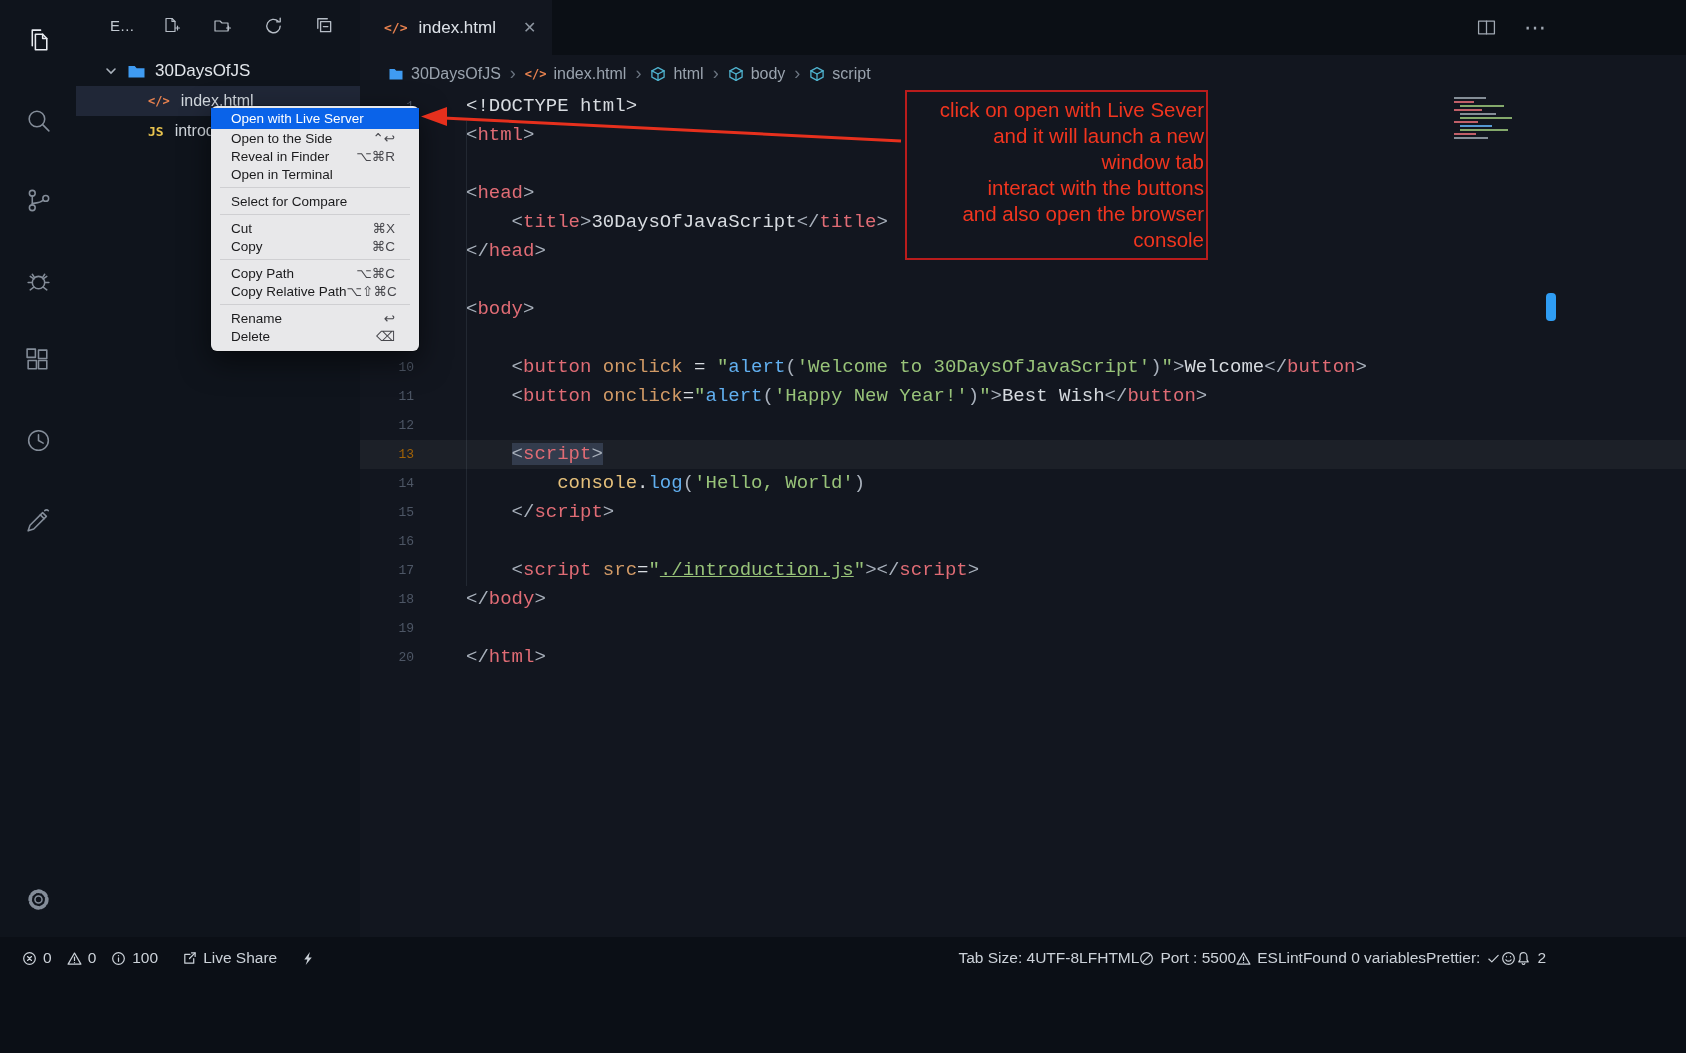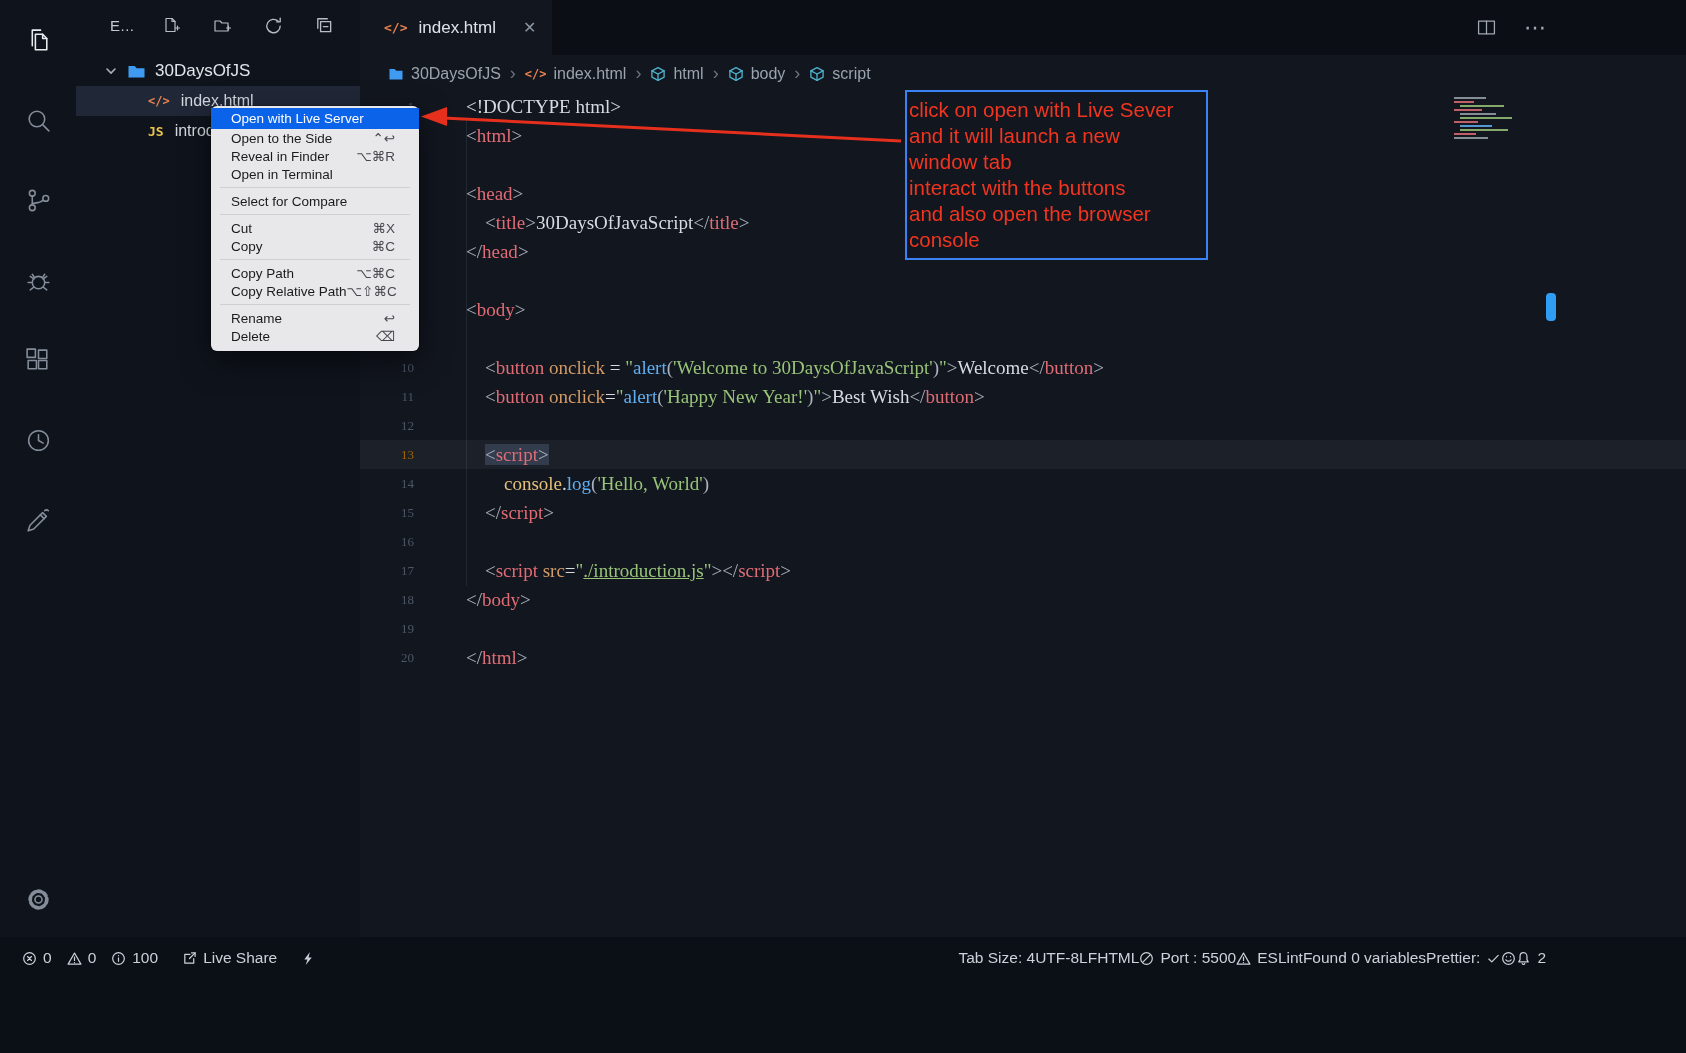--- a/index.html
+++ b/index.html
@@ -40,21 +40,21 @@
   .tab-actions{margin-left:auto;display:flex;align-items:center;gap:28px;padding-right:140px;color:#a0a8b2;}
   .more{font-size:22px;line-height:1;}
   .breadcrumbs{height:37px;display:flex;align-items:center;padding-left:28px;gap:9px;font-size:16px;color:#9aa3ae;background:#12161f;}
   .crumb{display:flex;align-items:center;gap:7px;cursor:pointer;}
   .crumb-sep{color:#6b7480;font-size:18px;}
   .crumb .s-ic svg{width:16px;height:16px;}
   .crumb .file-glyph{font-size:12px;}
 
   .editor{position:relative;height:845px;overflow:hidden;}
   .indent-guide{position:absolute;left:106px;top:29px;width:1px;height:465px;background:rgba(160,170,190,0.12);}
-  .code-row{display:flex;height:29px;line-height:29px;font-family:Liberation Serif, serif;font-size:19px;}
+  .code-row{display:flex;height:29px;line-height:29px;font-family:Liberation Mono, monospace;font-size:19px;}
   .gutter{width:70px;padding-right:16px;text-align:right;color:#4d5665;font-size:13px;flex:none;}
   .code-text{white-space:pre;margin-left:36px;}
   .code-row.current{background:rgba(255,255,255,0.045);}
   .code-row.current .gutter{color:#a16207;}
   .occ{background:#333c4d;}
   .tk-plain{color:#d7dbe0}.tk-punct{color:#a9b1bc}.tk-tag{color:#e06c75}.tk-attr{color:#d19a66}
   .tk-str{color:#98c379}.tk-fn{color:#61afef}.tk-obj{color:#e5c07b}
   .tk-link{color:#98c379;text-decoration:underline;}
   .minimap{position:absolute;left:1092px;top:3px;width:92px;height:50px;}
   .scroll-marker{position:absolute;left:1186px;top:201px;width:10px;height:28px;border-radius:4px;background:#2f9df4;}
@@ -71,21 +71,21 @@
   
   .context-menu{position:absolute;left:211px;top:106px;width:208px;background:#e8e8ea;border-radius:6px;box-shadow:0 10px 30px rgba(0,0,0,.55),0 0 0 1px rgba(0,0,0,.25);padding:2px 0 6px;z-index:50;font-size:13.5px;color:#1b1b1d;}
   .menu-item{display:flex;align-items:center;height:18px;padding:0 24px 0 20px;cursor:pointer;}
   .menu-item .mi-label{flex:1;white-space:nowrap;}
   .mi-key{color:#47474c;white-space:nowrap;}
   .menu-item.highlighted{background:#0a63e9;color:#fff;height:21px;}
   .menu-item.highlighted .mi-key{color:#fff;}
   .menu-sep{height:1px;background:#cfcfd2;margin:4px 9px;}
 
   
-  .annotation{position:absolute;left:905px;top:90px;width:303px;border:2px solid #3b82f6;z-index:55;padding:5px 2px;text-align:left;color:#f1351f;font-size:20.5px;line-height:26px;background:transparent;}
+  .annotation{position:absolute;left:905px;top:90px;width:303px;border:2px solid #b91c1c;z-index:55;padding:5px 2px;text-align:right;color:#f1351f;font-size:20.5px;line-height:26px;background:transparent;}
   .arrow-overlay{position:absolute;inset:0;z-index:60;pointer-events:none;}
 </style>
 </head>
 <body>
 
 <div class="window">
 
   <nav class="activity-bar">
     <span class="act-ic active">
       <svg viewBox="0 0 28 28">

